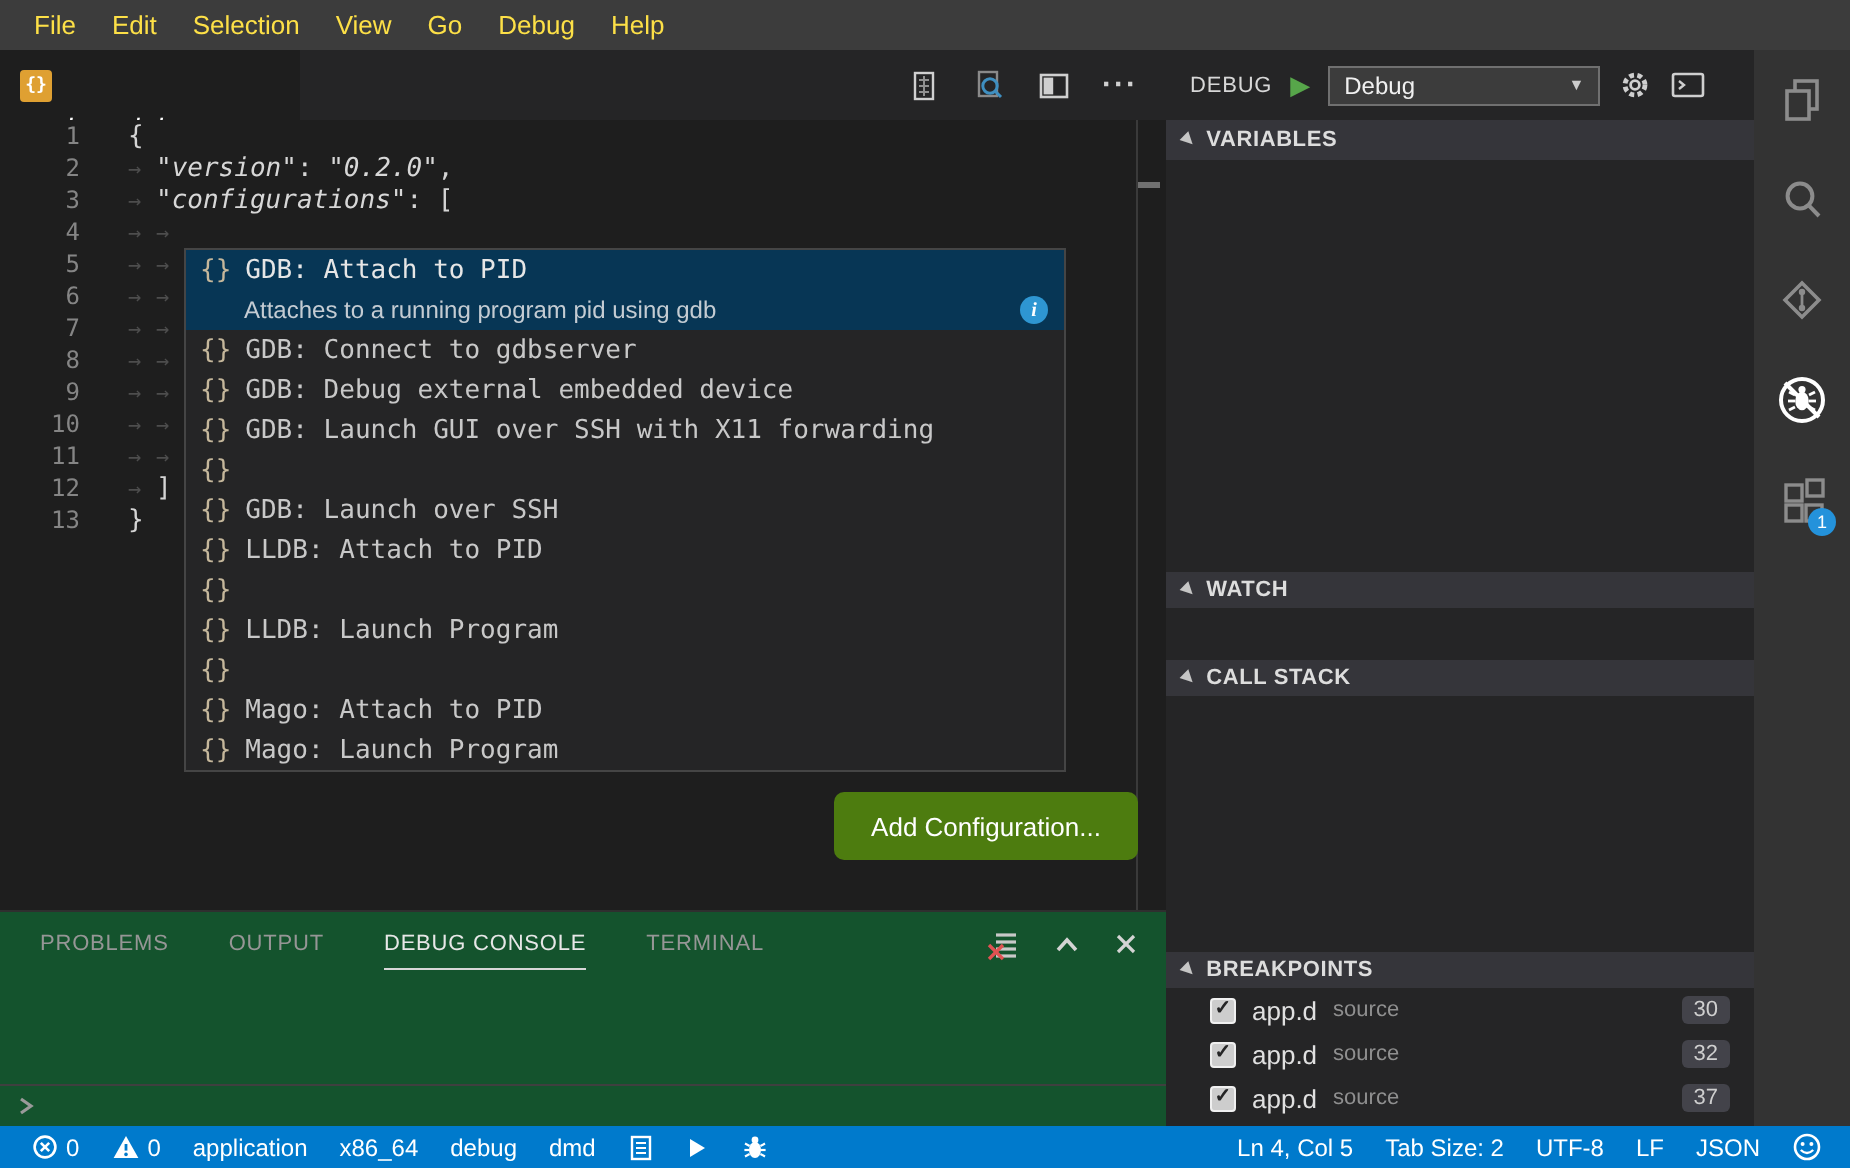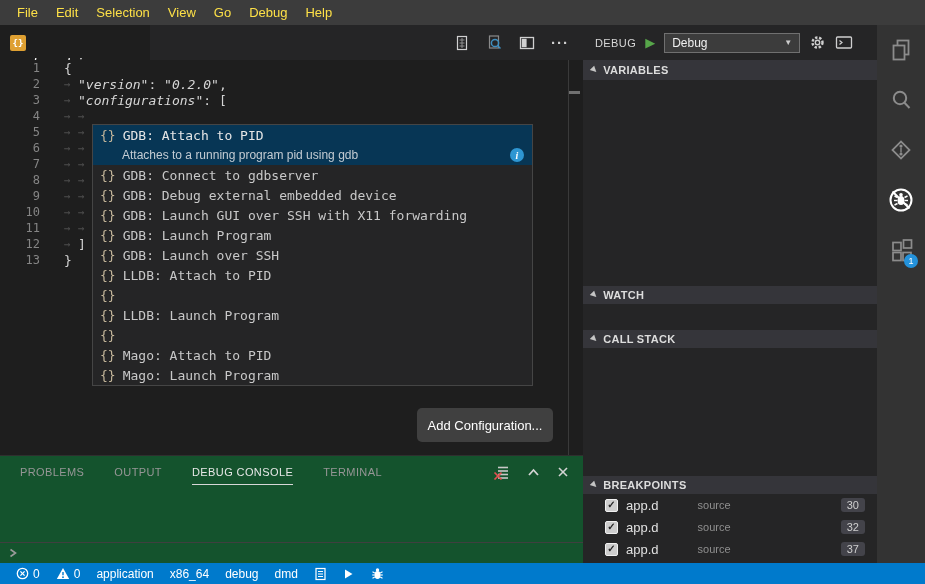--- a/index.html
+++ b/index.html
@@ -46,22 +46,22 @@
   .sg-row { height:20px; display:flex; align-items:center; padding-left:7px; gap:7px; }
   .sg-icon { color:#c5b79b; flex:none; }
   .sg-label { color:#c8c8c8; white-space:nowrap; }
   .sg-selected .sg-label { color:#e6e6e6; }
   .sg-desc-row { height:20px; display:flex; align-items:center; padding-left:29px; padding-right:8px; }
   .sg-desc { color:#c4ccd3; font-family:"Liberation Sans",sans-serif; font-size:12px; flex:1; white-space:nowrap; }
   .info-badge { width:14px; height:14px; border-radius:50%; background:#2e96d2; color:#fff;
     font:italic bold 10px "Liberation Serif", serif; display:flex; align-items:center; justify-content:center; flex:none; }
 
   
-  .add-config { position:absolute; left:417px; top:348px; width:136px; height:34px;
-    background:#404040; border:none; border-radius:5px; color:#ffffff; font-size:13px;
+  .add-config { position:absolute; left:417px; top:336px; width:152px; height:34px;
+    background:#4d7c0f; border:none; border-radius:5px; color:#ffffff; font-size:13px;
     font-family:"Liberation Sans", sans-serif; cursor:pointer; }
 
   
   .panel { height:108px; flex:none; background:#14532d; border-top:1px solid #2f2f2f;
     display:flex; flex-direction:column; position:relative; }
   .panel-tabs { height:32px; display:flex; align-items:center; padding-left:20px; gap:30px; flex:none; }
   .ptab { font-size:11px; color:#969696; letter-spacing:.4px; position:relative; cursor:pointer; white-space:nowrap; }
   .ptab.active { color:#e7e7e7; }
   .ptab.active::after { content:""; position:absolute; left:0; right:0; bottom:-7px; height:1px; background:#d7d7d7; }
   .panel-actions { margin-left:auto; display:flex; align-items:center; gap:16px; padding-right:14px; }
@@ -87,21 +87,21 @@
   .sec-body { background:#252526; flex:none; }
   .body-variables { height:206px; }
   .body-watch { height:26px; }
   .body-callstack { height:128px; }
 
   .bp-row { height:22px; display:flex; align-items:center; padding:0 12px 0 22px; gap:8px; }
   .bp-check { width:13px; height:13px; background:#cdcdcd; border:1px solid #f0f0f0; border-radius:2px;
     color:#252526; font-size:10px; font-weight:bold; display:flex; align-items:center; justify-content:center;
     line-height:1; flex:none; cursor:pointer; }
   .bp-name { color:#e0e0e0; font-size:13px; }
-  .bp-origin { color:#8f8f8f; font-size:11px;margin-left:31px; }
+  .bp-origin { color:#8f8f8f; font-size:11px; }
   .bp-line { margin-left:auto; background:#43434a; color:#cfcfcf; font-size:11px;
     border-radius:3px; padding:1px 6px; }
 
   
   .activitybar { width:48px; flex:none; background:#333333; display:flex; flex-direction:column; align-items:center; }
   .act-item { height:50px; width:48px; display:flex; align-items:center; justify-content:center;
     position:relative; cursor:pointer; }
   .badge { position:absolute; right:7px; bottom:7px; width:14px; height:14px; border-radius:50%;
     background:#2492db; color:#fff; font-size:9px; display:flex; align-items:center; justify-content:center; }
 
@@ -201,21 +201,20 @@
           <div class="sg-row">
               <span class="sg-icon">{}</span>
               <span class="sg-label">GDB: Debug external embedded device</span>
             </div>
           <div class="sg-row">
               <span class="sg-icon">{}</span>
               <span class="sg-label">GDB: Launch GUI over SSH with X11 forwarding</span>
             </div>
           <div class="sg-row">
               <span class="sg-icon">{}</span>
-              <span class="sg-label">GDB: Launch Program</span>
             </div>
           <div class="sg-row">
               <span class="sg-icon">{}</span>
               <span class="sg-label">GDB: Launch over SSH</span>
             </div>
           <div class="sg-row">
               <span class="sg-icon">{}</span>
               <span class="sg-label">LLDB: Attach to PID</span>
             </div>
           <div class="sg-row">
@@ -432,14 +431,29 @@
             <circle cx="7.5" cy="3" r="1.7" fill="#ffffff"></circle>
             <line x1="4.8" y1="6" x2="2.5" y2="4.8" stroke="#ffffff" stroke-width="1.1"></line>
             <line x1="4.8" y1="8" x2="2.2" y2="8" stroke="#ffffff" stroke-width="1.1"></line>
             <line x1="4.8" y1="10" x2="2.5" y2="11.2" stroke="#ffffff" stroke-width="1.1"></line>
             <line x1="10.2" y1="6" x2="12.5" y2="4.8" stroke="#ffffff" stroke-width="1.1"></line>
             <line x1="10.2" y1="8" x2="12.8" y2="8" stroke="#ffffff" stroke-width="1.1"></line>
             <line x1="10.2" y1="10" x2="12.5" y2="11.2" stroke="#ffffff" stroke-width="1.1"></line>
           </svg>
       </span>
     </div>
+    <div class="sb-group sb-right">
+      <span class="sb-item">Ln 4, Col 5</span>
+      <span class="sb-item">Tab Size: 2</span>
+      <span class="sb-item">UTF-8</span>
+      <span class="sb-item">LF</span>
+      <span class="sb-item">JSON</span>
+      <span class="sb-item">
+        <svg width="15" height="15" viewBox="0 0 15 15">
+            <circle cx="7.5" cy="7.5" r="6" fill="none" stroke="#ffffff" stroke-width="1.3"></circle>
+            <circle cx="5.3" cy="6" r="1" fill="#ffffff"></circle>
+            <circle cx="9.7" cy="6" r="1" fill="#ffffff"></circle>
+            <path d="M4.4 9 Q7.5 12 10.6 9" fill="none" stroke="#ffffff" stroke-width="1.2"></path>
+          </svg>
+      </span>
+    </div>
   </div>
 </div>
 
 </body></html>

